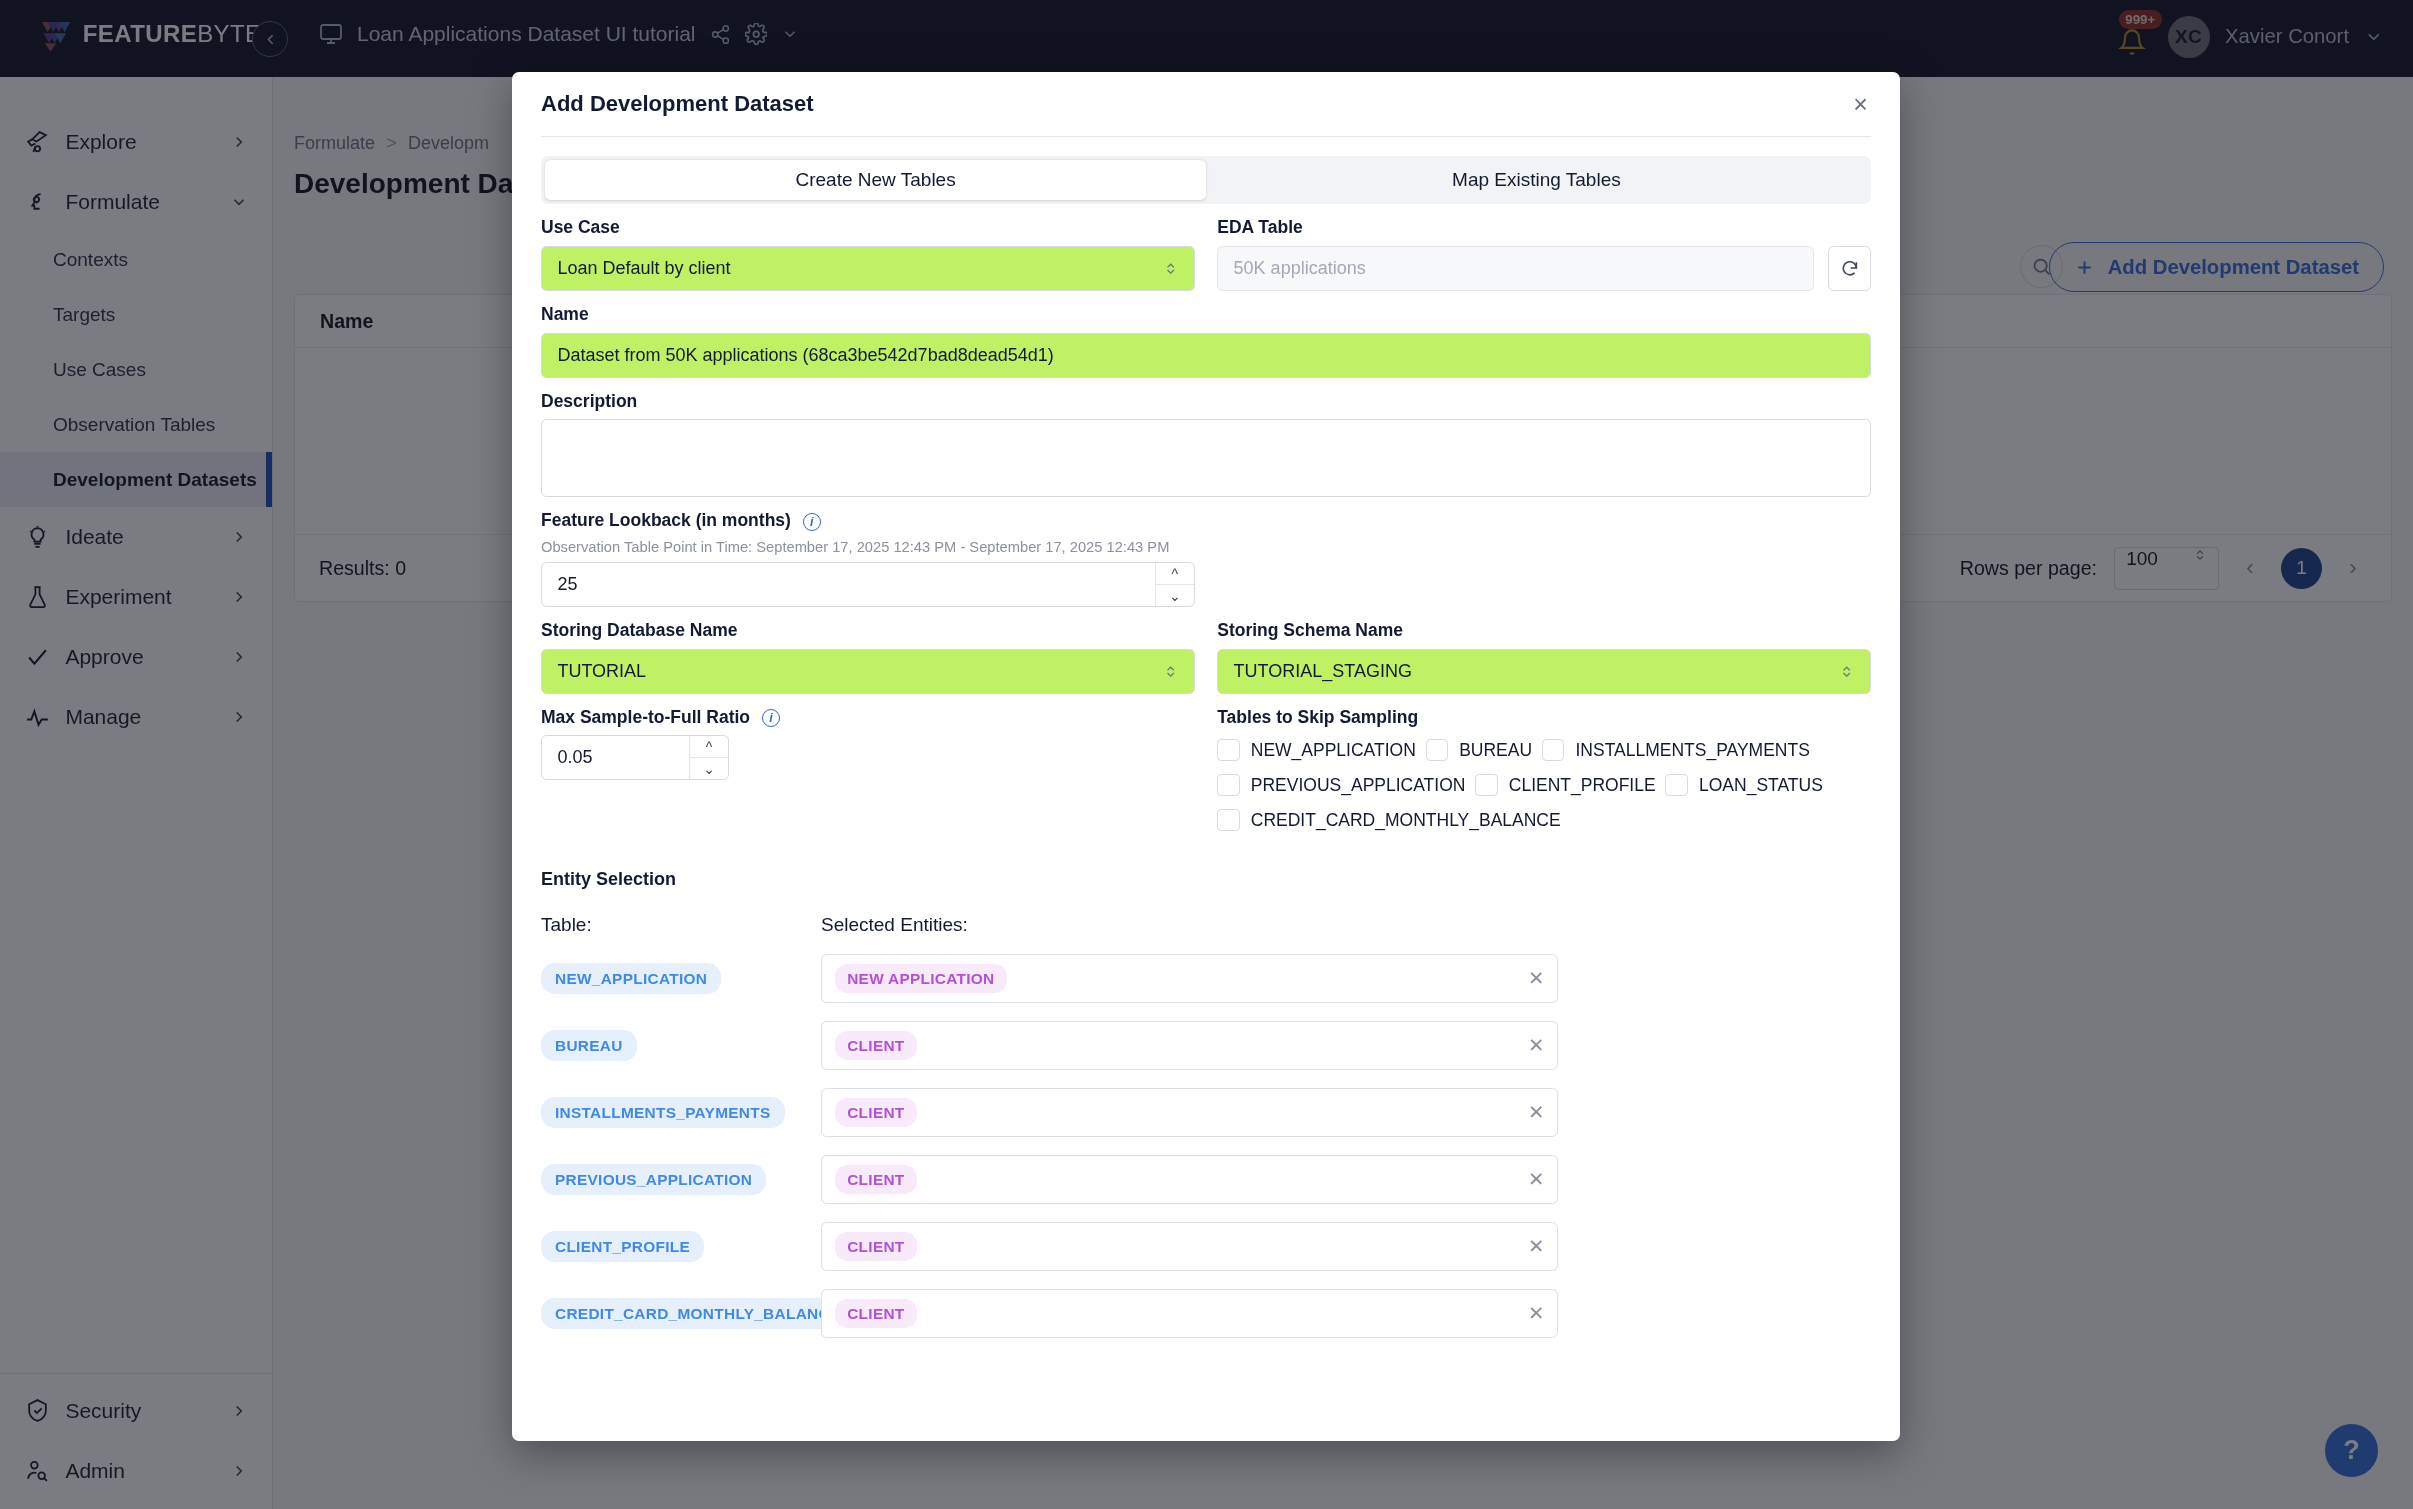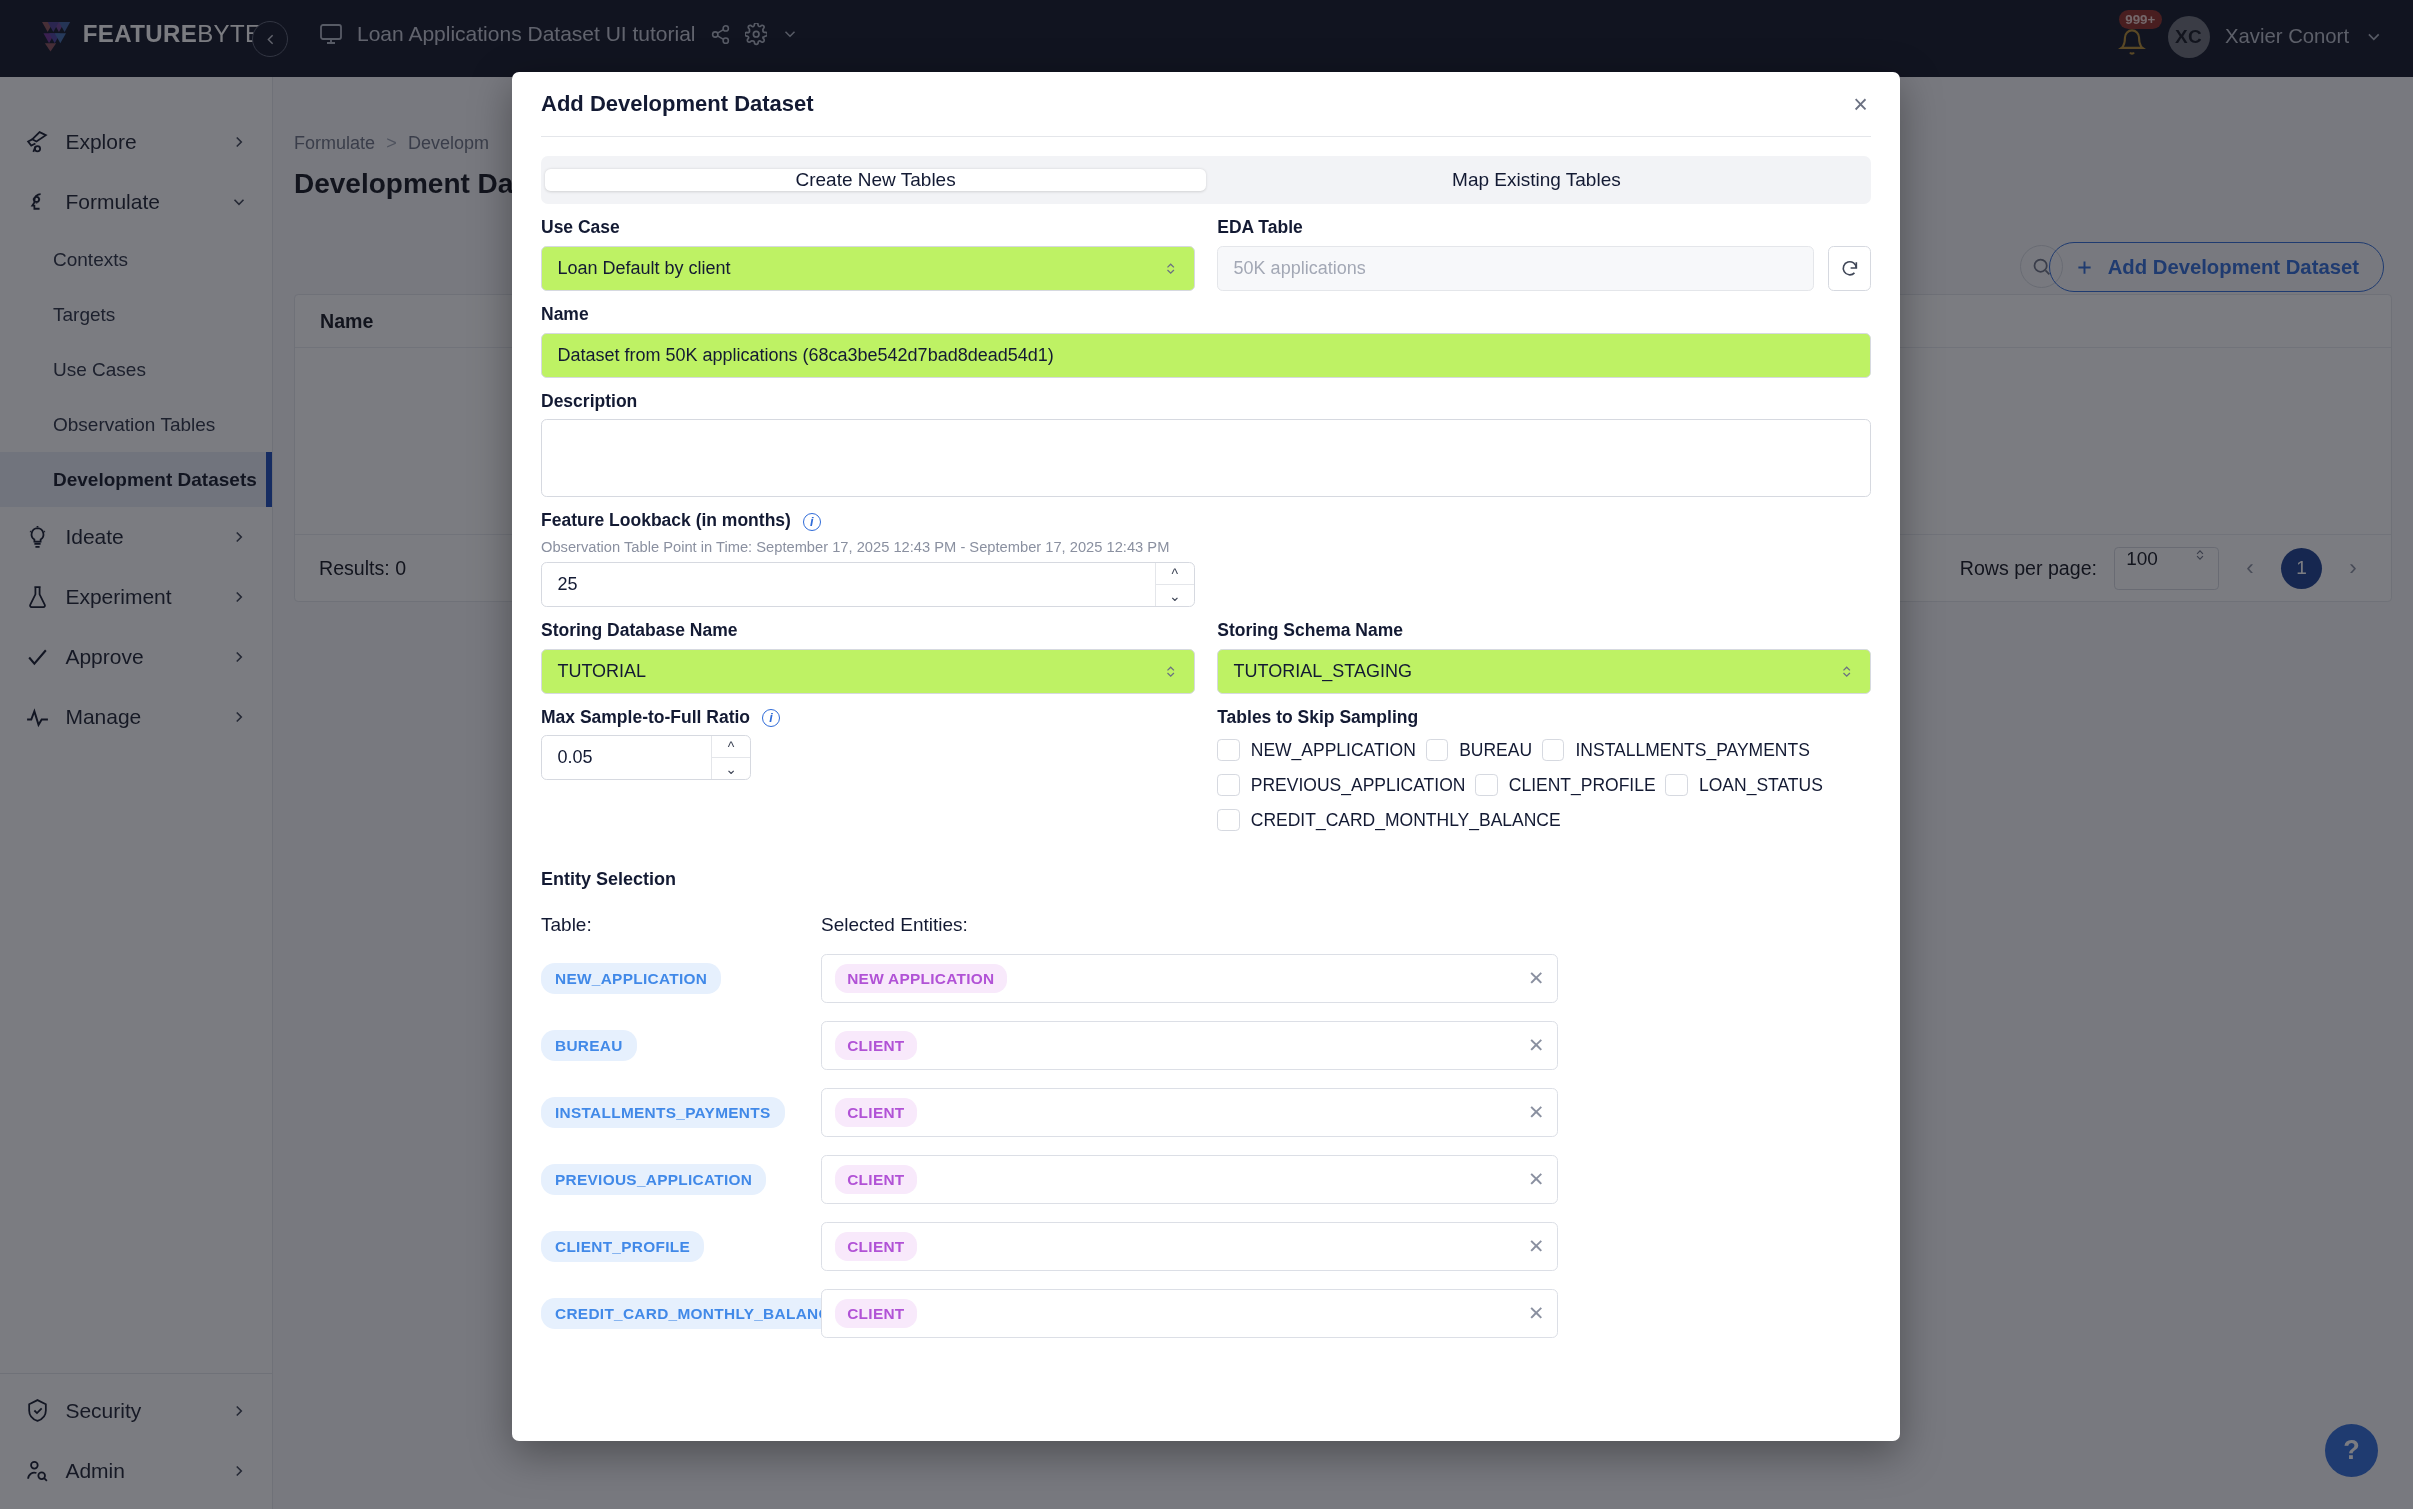--- a/index.html
+++ b/index.html
@@ -166,21 +166,21 @@
   .modal-title { font-size: 22px; font-weight: 700; color: #131a33; }
   .modal-close {
     position: absolute; right: 25px; top: 18px;
     width: 29px; height: 29px; color: #6b7182;
     display: flex; align-items: center; justify-content: center;
     font-size: 25px; font-weight: 300;
   }
   .modal-rule { height: 0.7px; background: #e4e6ea; margin: 0 29px; }
   .tabs {
     margin: 19.6px 29px 0; height: 48px; background: #f2f3f6;
-    border-radius: 7px; display: flex; padding: 4.2px; align-items: center;
+    border-radius: 7px; display: flex; padding: 4.2px;
   }
   .tab {
     flex: 1; display: flex; align-items: center; justify-content: center;
     font-size: 19px; color: #131a33; border-radius: 5.6px;
   }
   .tab.active { background: #ffffff; box-shadow: 0 0.7px 2.8px rgba(0,0,0,.14); }
   .mbody { padding: 0 29px; }
 
   .fld-label { font-size: 17.5px; color: #131a33; font-weight: 600; margin-bottom: 7.7px; }
   .fld-row { display: flex; gap: 22.4px; margin-top: 13px; }
@@ -587,21 +587,21 @@
           </div>
         </div>
       </div>
 
       <div class="fld-row">
         <div class="fld">
           <div class="fld-label">
             <span>Max Sample-to-Full Ratio</span>
             <span class="info-ico">i</span>
           </div>
-          <div class="stepper" style="width:210px">
+          <div class="stepper" style="width:188px">
             <span class="val">0.05</span>
             <div class="step-arrows">
               <div>^</div>
               <div>⌄</div>
             </div>
           </div>
         </div>
         <div class="fld">
           <div class="fld-label">Tables to Skip Sampling</div>
           <div class="cb-grid">

